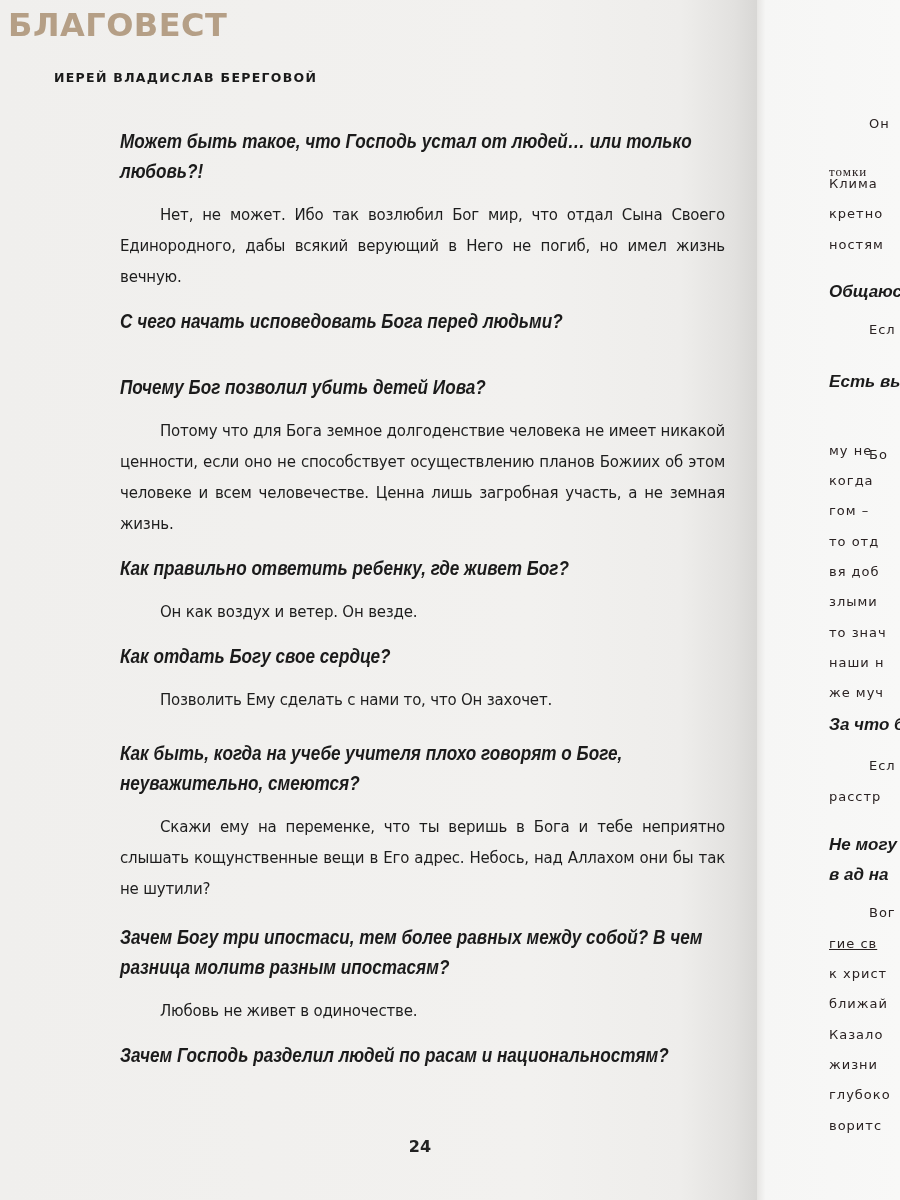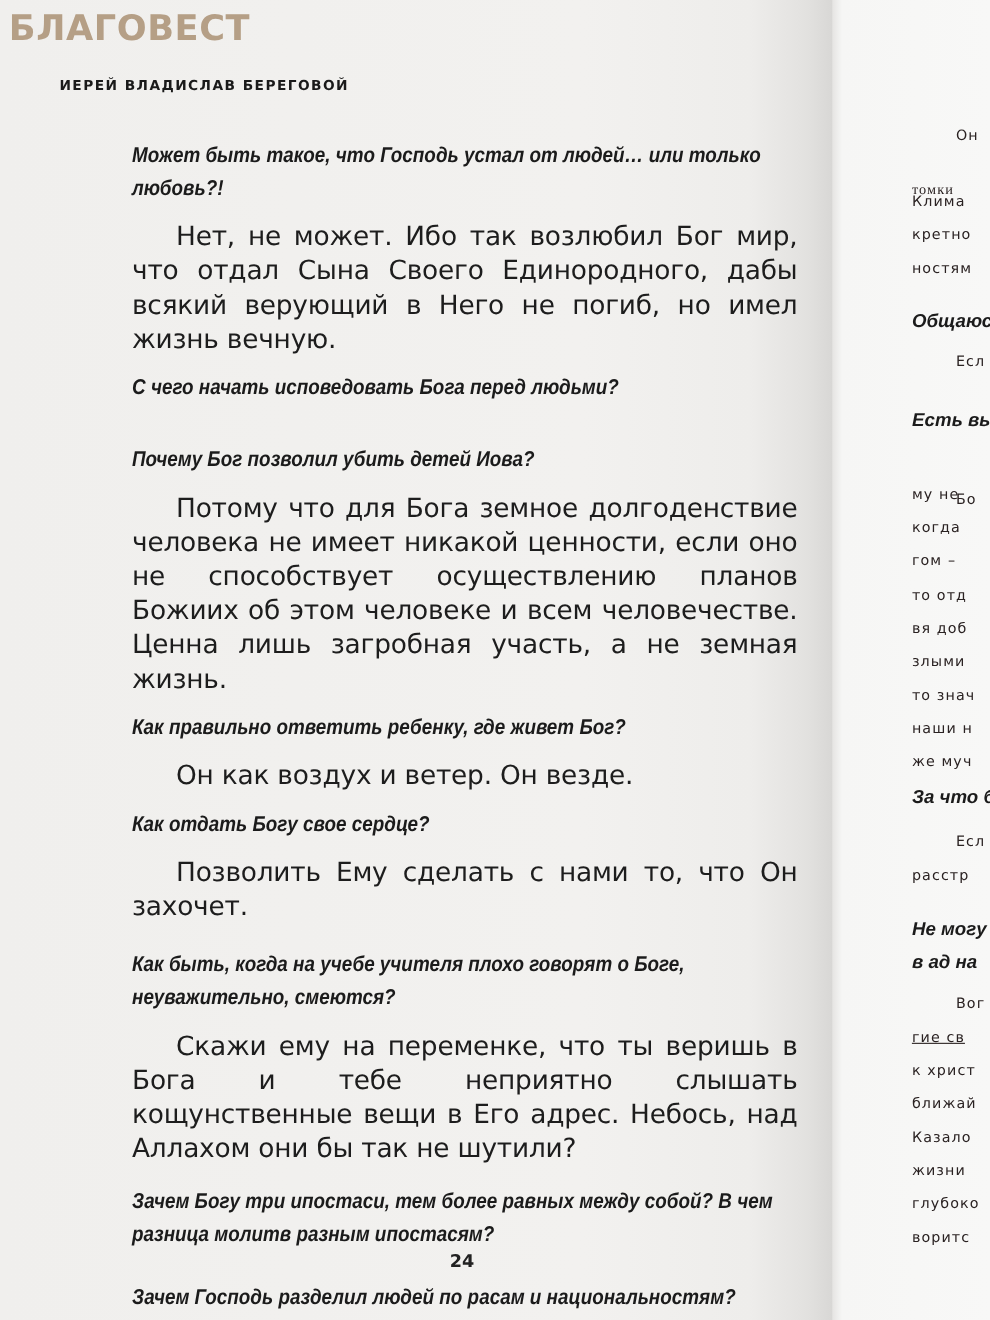--- a/index.html
+++ b/index.html
@@ -30,21 +30,21 @@
   .content {
     position:absolute; left:120px; top:126px; width:605px;
   }
   .q {
     font-family:"Liberation Sans", sans-serif; font-style:italic; font-weight:bold;
     font-size:19.5px; line-height:30px; color:#1b1b1b;
     transform:scaleX(0.88); transform-origin:left; width:113.6%;
     margin:0;
   }
   .a {
-    font-family:"DejaVu Sans", sans-serif; font-size:24px; line-height:31px;
+    font-family:"DejaVu Sans", sans-serif; font-size:15px; line-height:31px;
     color:#1d1d1d; margin:0; text-indent:40px; text-align:justify;
     letter-spacing:-0.2px;
   }
   .gap-q { height:14px; }
   .gap-a { height:13px; }
   .page-number {
     position:absolute; left:405px; top:1137px; width:30px; text-align:center;
     font-family:"DejaVu Sans", sans-serif; font-weight:bold; font-size:16px; color:#222;
   }
   .rp-line {
@@ -90,20 +90,21 @@
     <p class="a">Позволить Ему сделать с нами то, что Он захочет.</p>
     <div class="gap-a" style="height:22px"></div>
 
     <p class="q">Как быть, когда на учебе учителя плохо говорят о Боге, неуважительно, смеются?</p>
     <div class="gap-q"></div>
     <p class="a">Скажи ему на переменке, что ты веришь в Бога и тебе неприятно слышать кощунственные вещи в Его адрес. Небось, над Аллахом они бы так не шутили?</p>
     <div class="gap-a" style="height:17px"></div>
 
     <p class="q">Зачем Богу три ипостаси, тем более равных между собой? В чем разница молитв разным ипостасям?</p>
     <div class="gap-q"></div>
+    <p class="a">Любовь не живет в одиночестве.</p>
     <div class="gap-a"></div>
 
     <p class="q">Зачем Господь разделил людей по расам и национальностям?</p>
   </div>
 
   <div class="page-number">24</div>
 </div>
 
 <div class="right-page">
   <div id="rp-container">

